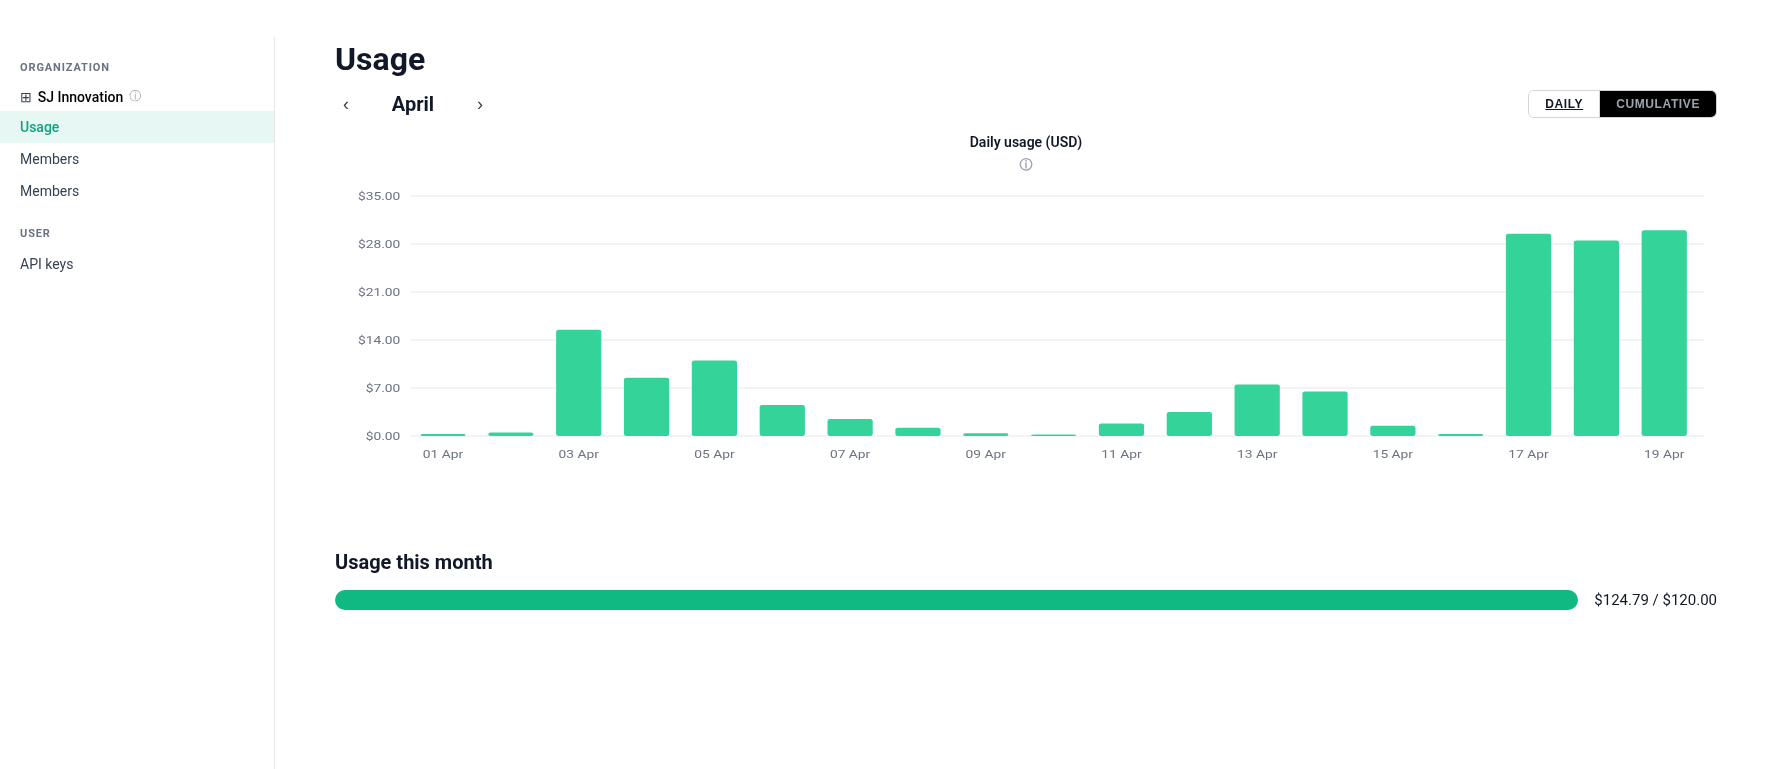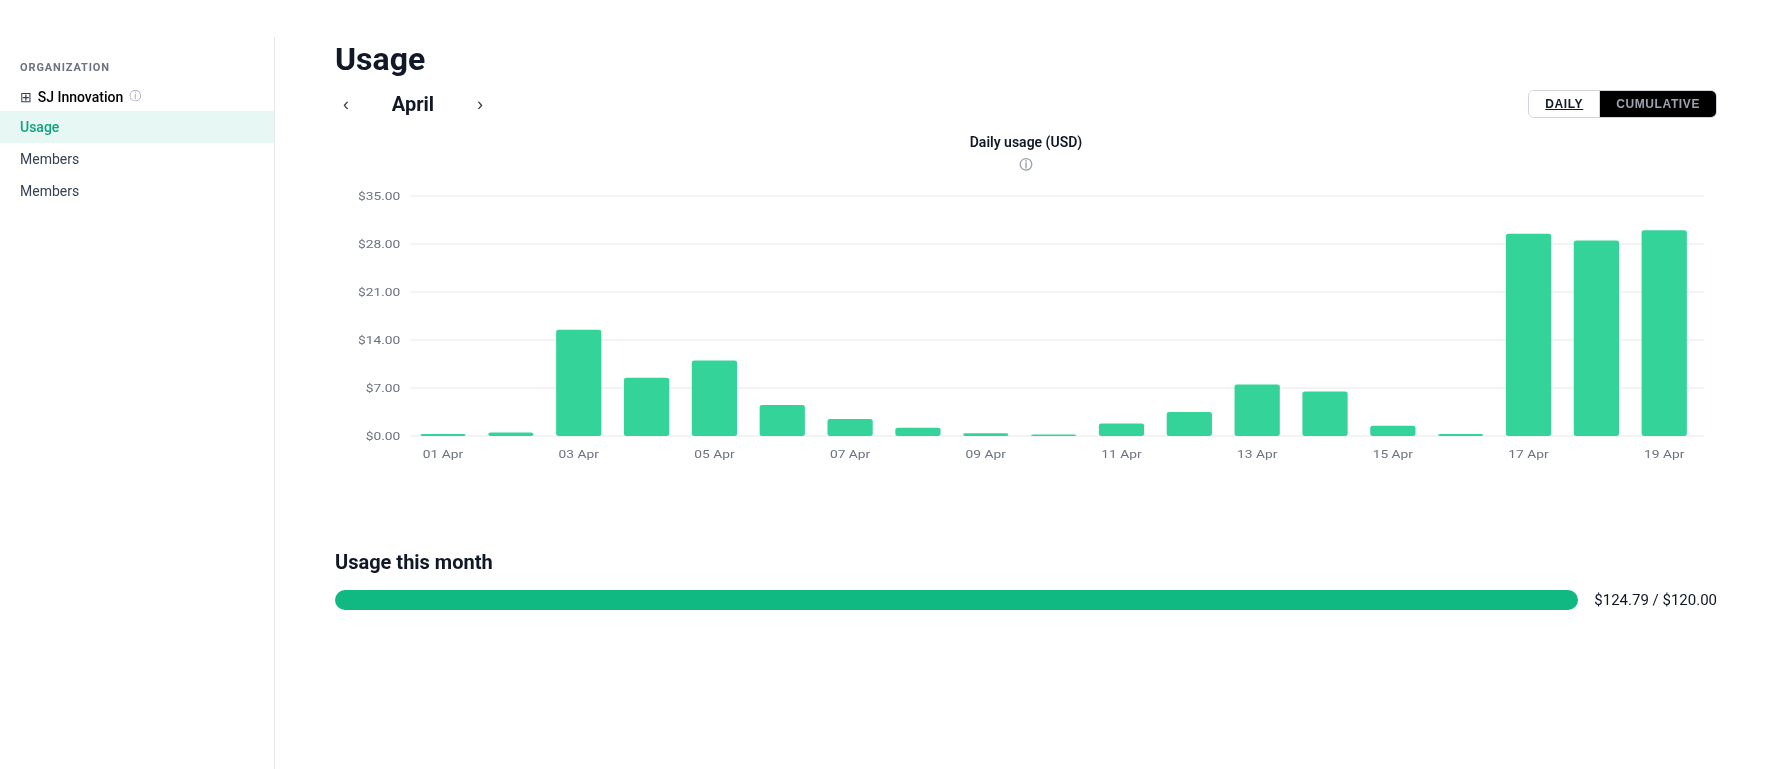--- a/index.html
+++ b/index.html
@@ -188,20 +188,24 @@
   <div class="sidebar-org-row">
     <span class="sidebar-org-icon">⊞</span>
     <span class="sidebar-org-name">SJ Innovation</span>
     <span class="sidebar-info-icon">ⓘ</span>
   </div>
   <nav>
     <a class="sidebar-nav-item active">Usage</a>
     <a class="sidebar-nav-item">Members</a>
     <a class="sidebar-nav-item">Members</a>
   </nav>
+  <div class="sidebar-section-gap">
+    <div class="sidebar-section-label">USER</div>
+    <a class="sidebar-nav-item">API keys</a>
+  </div>
 </aside>
 
 <main class="main">
   <h1 class="page-title">Usage</h1>
 
   <div class="chart-header">
     <div class="month-nav">
       <button class="month-nav-btn">‹</button>
       <span class="month-label">April</span>
       <button class="month-nav-btn">›</button>

